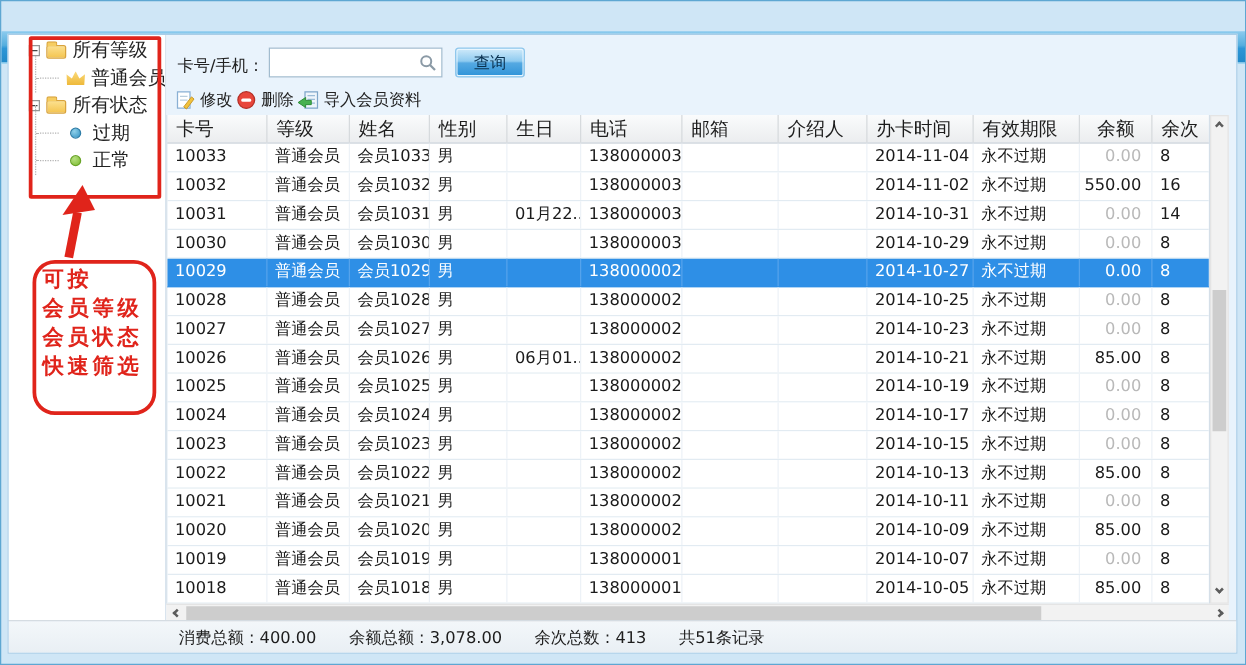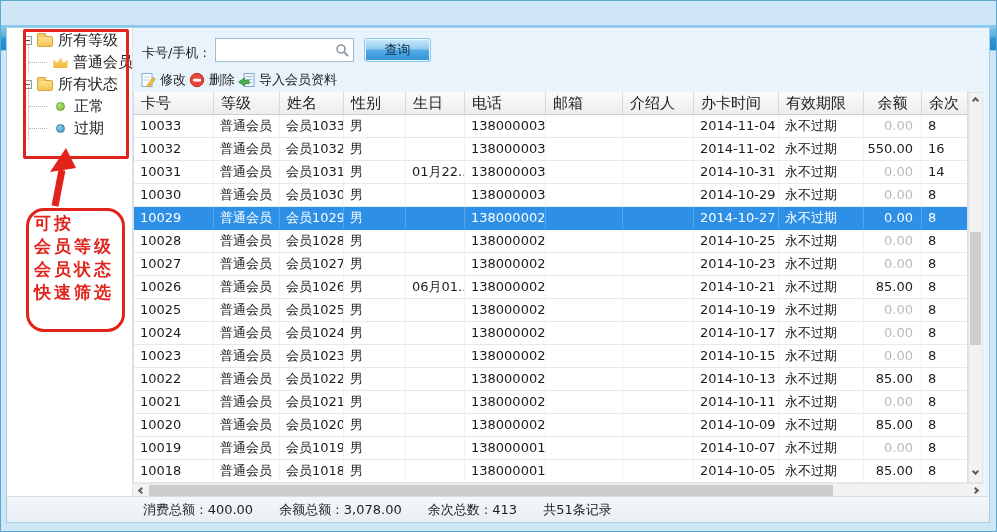--- a/index.html
+++ b/index.html
@@ -54,21 +54,21 @@
   .annotation-box{position:absolute;left:19px;top:180px;width:99px;height:124px;
     border:3px solid #e0241b;border-radius:18px;padding:1px 0 0 5px;color:#e0241b;
     font-size:17px;font-weight:bold;line-height:23px;letter-spacing:3px;white-space:nowrap;overflow:hidden;font-family:Liberation Serif, serif;}
   .annotation-arrow{position:absolute;left:36px;top:118px;pointer-events:none;}
   
   .main{position:absolute;left:126px;top:0;right:0;bottom:26px;}
   .search-row{position:absolute;left:9px;top:10px;height:24px;display:flex;align-items:flex-end;font-size:13px;color:#222;}
   .search-input-wrap{position:relative;margin-left:8px;}
   .search-input{width:139px;height:24px;border:1px solid #a2bccf;background:#fff;padding:0 22px 0 5px;font-size:13px;outline:none;}
   .search-icon{position:absolute;right:5px;top:5px;}
-  .query-btn{margin-left:10px;width:67px;height:24px;border:1px solid #8fc7ec;border-radius:3px;
+  .query-btn{margin-left:10px;width:56px;height:24px;border:1px solid #8fc7ec;border-radius:3px;
     background:linear-gradient(#cfeafa 0%,#8fcbf0 45%,#55a9e2 52%,#2f93d8 100%);
     color:#09304e;font-size:13px;cursor:pointer;box-shadow:inset 0 0 0 1px #e8f6ff;}
   .toolbar{position:absolute;left:7px;top:41px;height:22px;display:flex;align-items:center;gap:3px;font-size:13px;color:#222;}
   .tool-btn{display:inline-flex;align-items:center;gap:4px;cursor:pointer;}
   
   .table{position:absolute;left:0;top:64px;width:835px;border-left:1px solid #d5dfe8;border-right:1px solid #d5dfe8;}
   .thead,.trow{display:grid;grid-template-columns:80px 66px 64px 62px 59px 81px 77px 71px 85px 85px 58px 47px;height:23px;}
   .thead{background:linear-gradient(#fafbfc,#ebedef);border-bottom:1px solid #c9ced4;}
   .hcell{font-size:15px;color:#1c1c1c;line-height:22px;padding-left:7px;border-right:1px solid #d6dadd;
     white-space:nowrap;overflow:hidden;}
@@ -130,30 +130,30 @@
             <span class="node-icon"></span>
             <span class="node-label">普通会员</span>
           </div>
 
           <div class="tree-node icon-folder has-expand">
             <span class="expander"></span>
             <span class="node-icon"></span>
             <span class="node-label">所有状态</span>
           </div>
 
+          <div class="tree-node icon-dot-blue indent-1">
+
+            <span class="node-icon"></span>
+            <span class="node-label">过期</span>
+          </div>
+
           <div class="tree-node icon-dot-green indent-1">
 
             <span class="node-icon"></span>
             <span class="node-label">正常</span>
-          </div>
-
-          <div class="tree-node icon-dot-blue indent-1">
-
-            <span class="node-icon"></span>
-            <span class="node-label">过期</span>
           </div>
         </div>
       <div class="highlight-rect"></div>
       <svg class="annotation-arrow" width="48" height="64" viewBox="0 0 48 64">
         <line x1="12" y1="60" x2="19" y2="24" stroke="#e0241b" stroke-width="7"></line>
         <polygon points="23,2 7,26 33,22" fill="#e0241b"></polygon>
       </svg>
       <div class="annotation-box">
         <div>可按</div>
         <div>会员等级</div>

